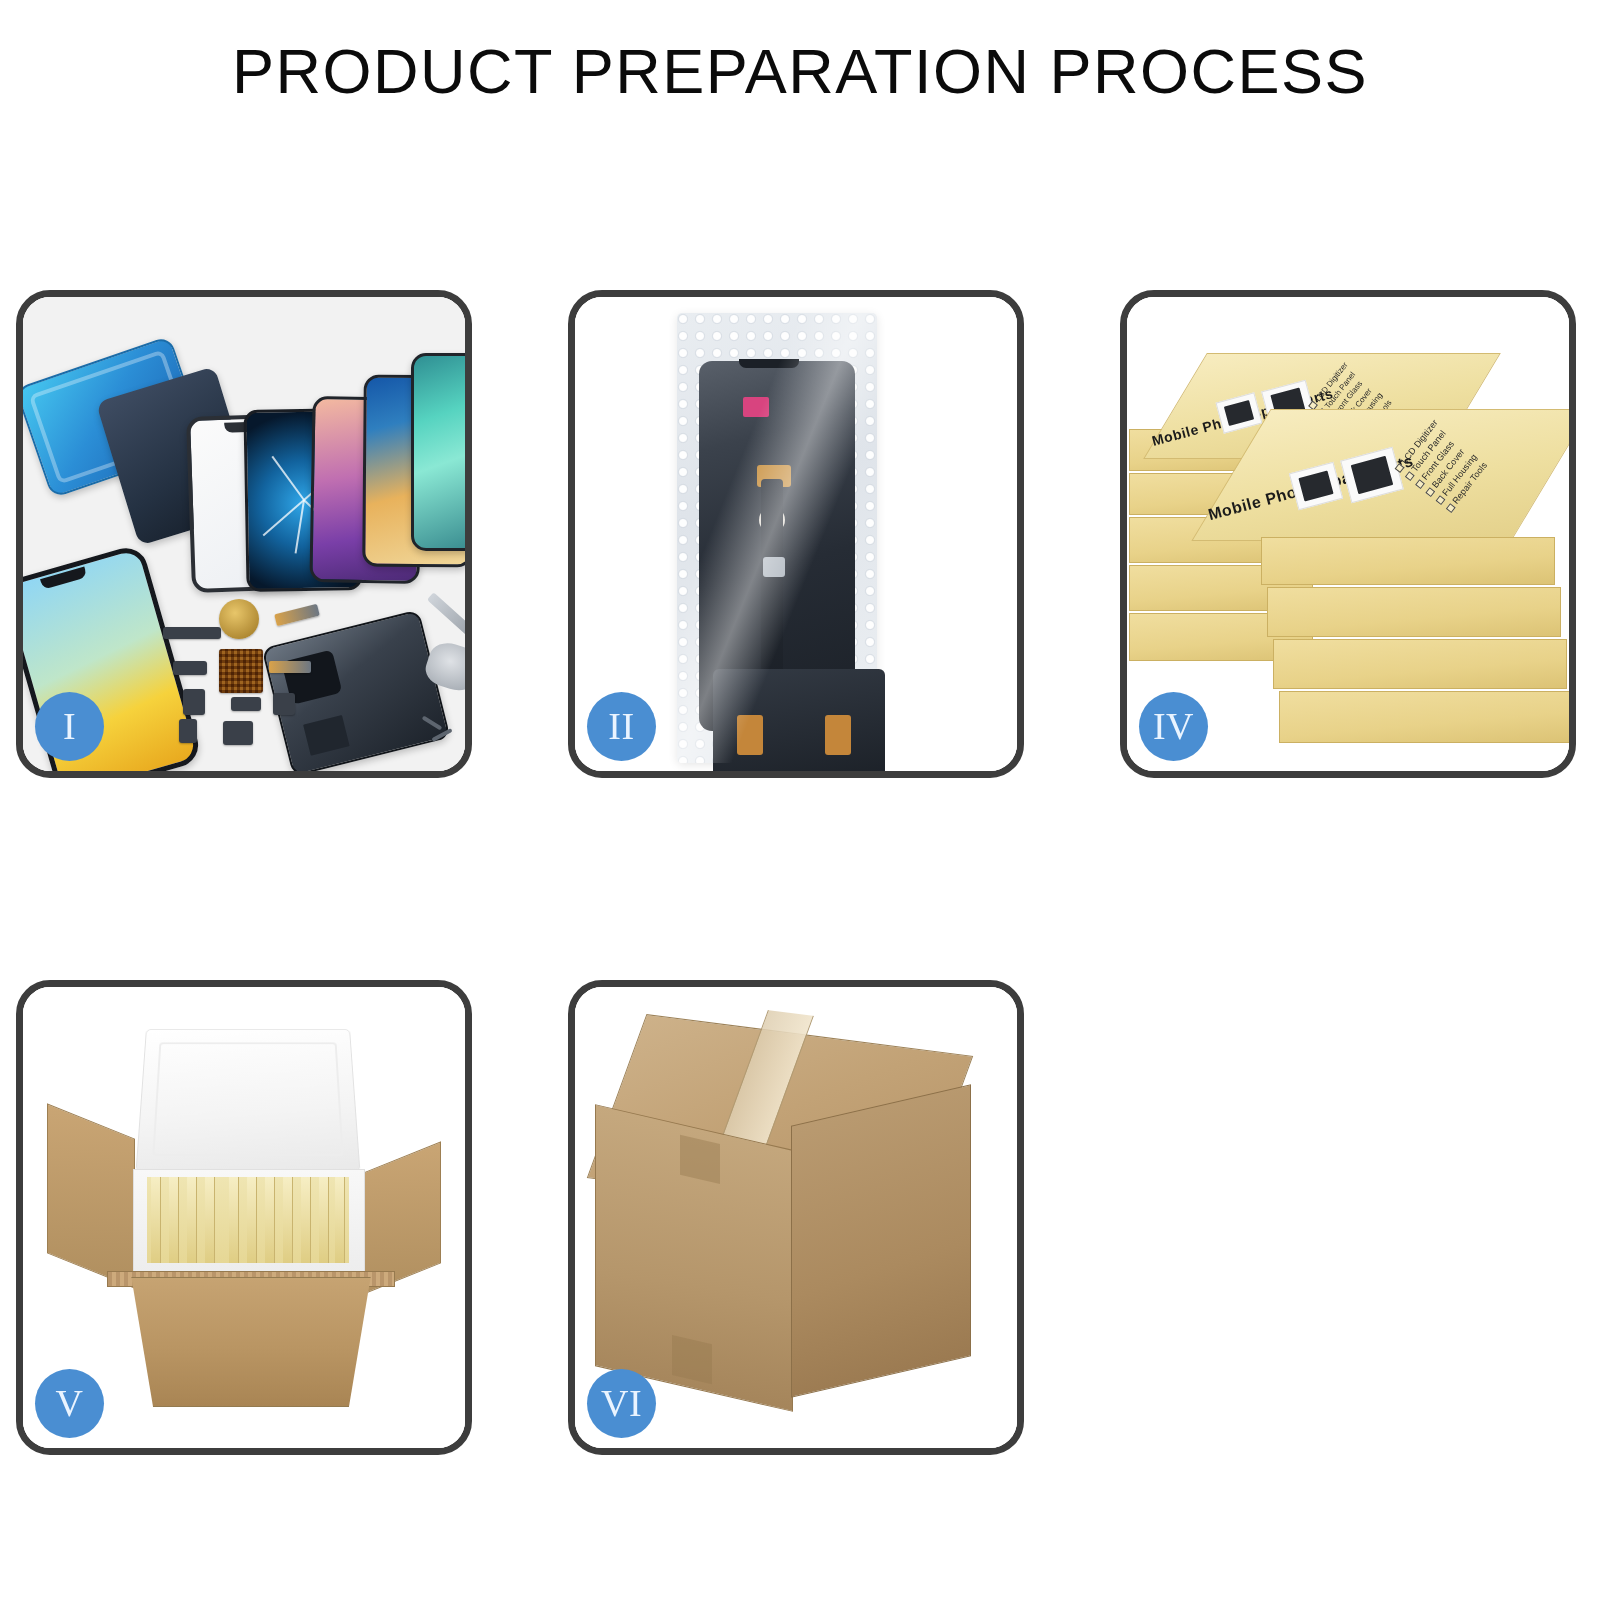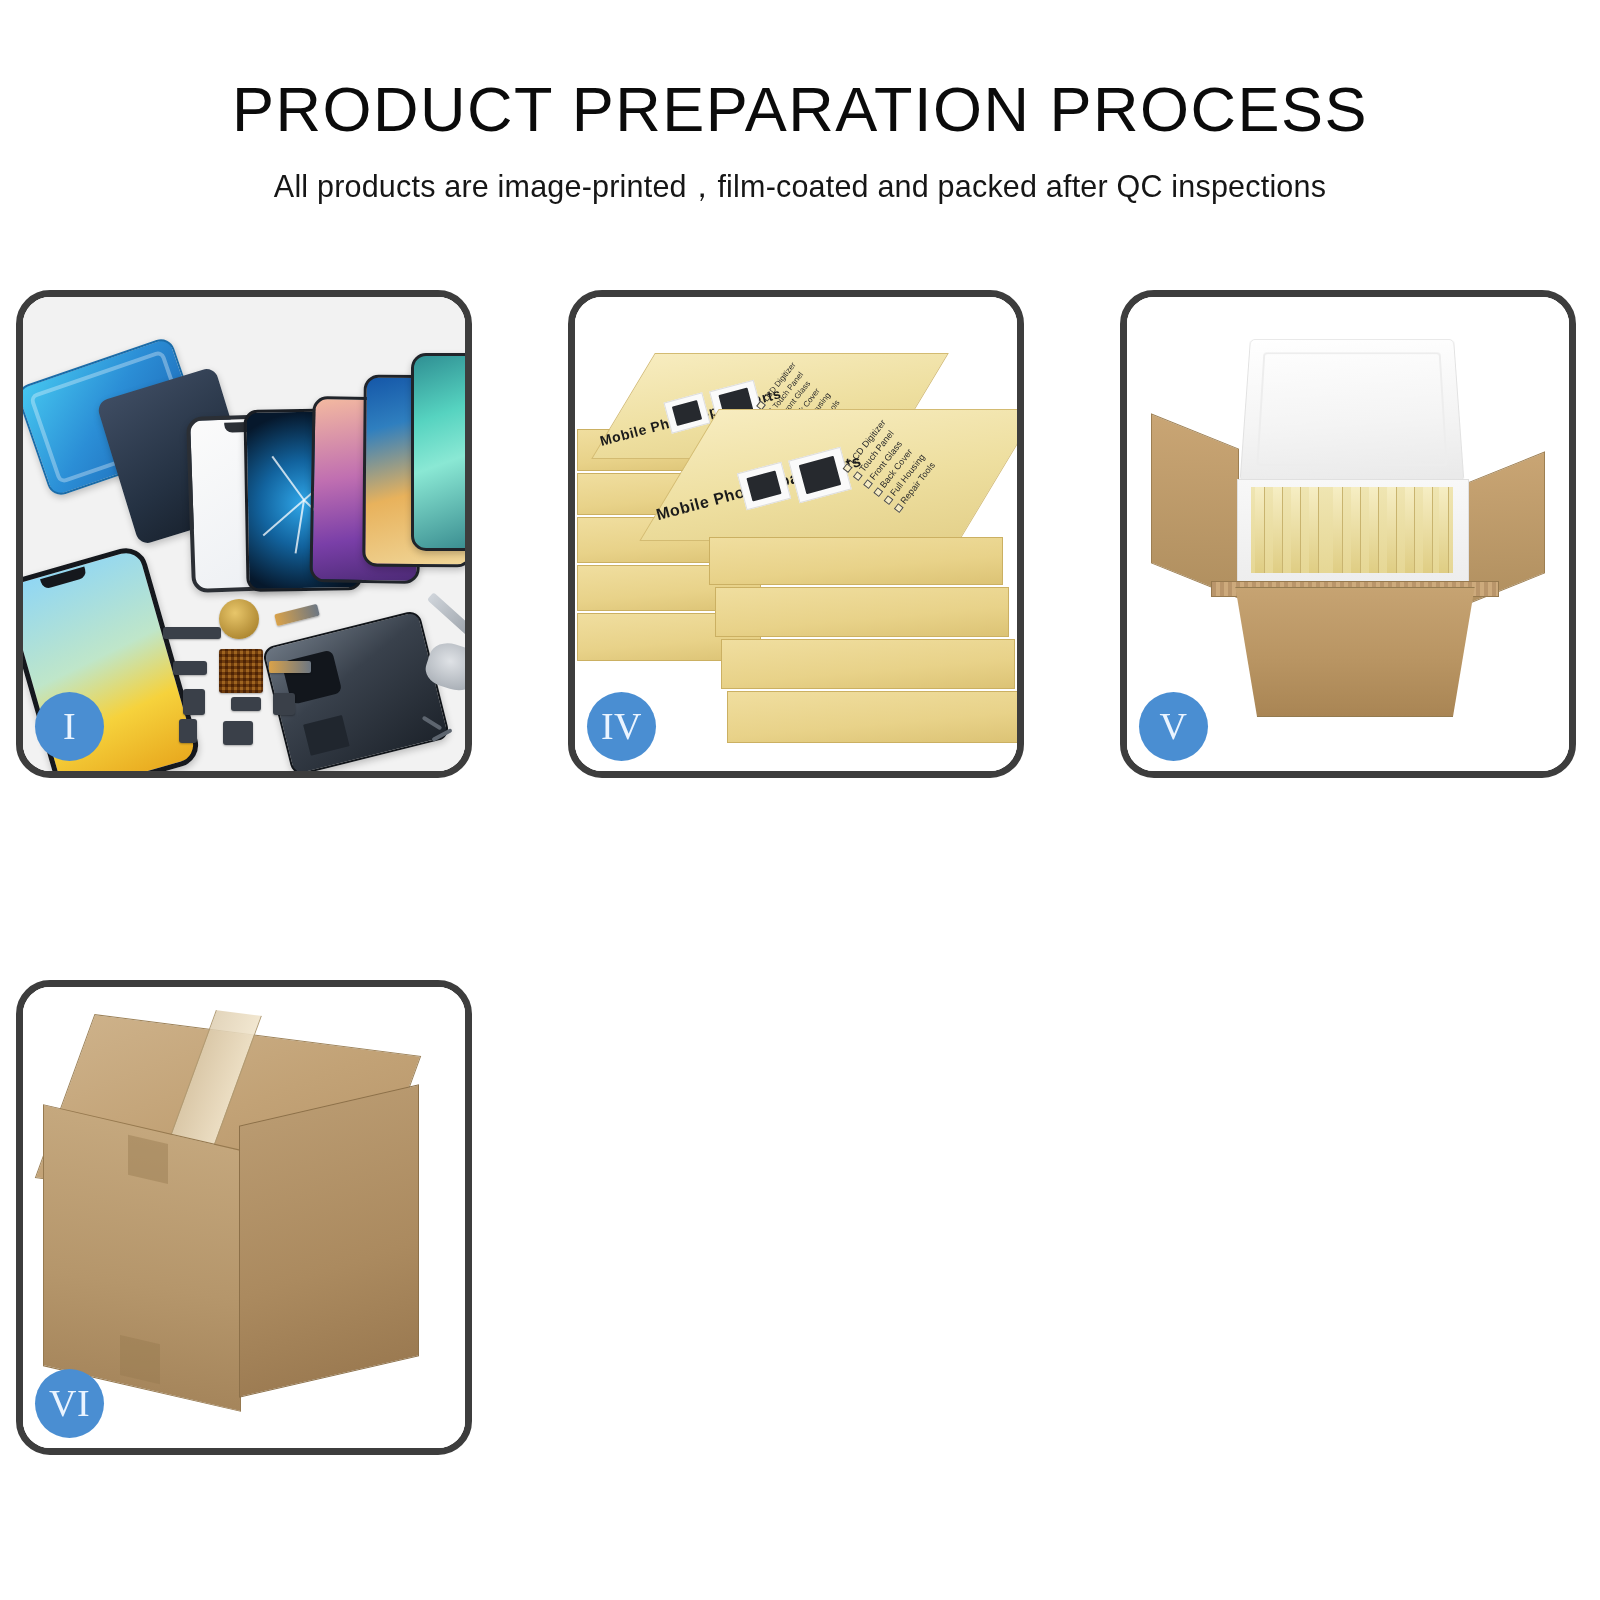--- a/index.html
+++ b/index.html
@@ -12,21 +12,21 @@
     height: 1600px;
     font-family: "Liberation Sans", sans-serif;
     color: #000000;
     overflow: hidden;
     position: relative;
   }
 
   
   #header {
     width: 100%;
-    padding-top: 78px;
+    padding-top: 40px;
     text-align: center;
   }
   #page-title {
     font-size: 63px;
     font-weight: 400;
     letter-spacing: 1.5px;
     line-height: 1.0;
     color: #0b0b0b;
     white-space: nowrap;
   }
@@ -361,21 +361,20 @@
   .seal-patch{
     position:absolute; width:40px; height:40px;
     background: rgba(150,122,80,.45);
   }
 </style>
 </head>
 <body>
 
 <div id="header">
   <div id="page-title">PRODUCT PREPARATION PROCESS</div>
-  <div id="page-subtitle">All products are image-printed，film-coated and packed after QC inspections</div>
 </div>
 
 <div id="panel-grid">
 
   <div class="step-panel">
     <div class="panel-inner">
       <div class="scene-parts">
         <div class="ph p-blue-adh"></div>
         <div class="ph p-lcd-behind"></div>
         <div class="ph p-glass"></div>
@@ -408,20 +407,41 @@
         <div class="p-brush"></div>
         <div class="p-screws">
           <i style="left:0;  top:6px;  transform:rotate(32deg);"></i>
           <i style="left:10px; top:18px; transform:rotate(-28deg);"></i>
         </div>
       </div>
     </div>
     <div class="step-badge">I</div>
   </div>
 
+  <div class="step-panel">
+    <div class="panel-inner">
+      <div class="scene-bubble">
+        <div class="bubble-bag">
+          <div class="lcd-unit">
+            <div class="lcd-tag"></div>
+            <div class="lcd-conn"></div>
+            <div class="lcd-conn2"></div>
+            <div class="lcd-flex"></div>
+            <div class="lcd-chip"></div>
+            <div class="lcd-base">
+              <i style="left:24px; top:46px;"></i>
+              <i style="left:112px; top:46px;"></i>
+            </div>
+          </div>
+          <div class="bubble-sheen"></div>
+        </div>
+      </div>
+    </div>
+    <div class="step-badge">II</div>
+  </div>
 
 
   <div class="step-panel">
     <div class="panel-inner">
       <div class="scene-stack">
 
         <div class="gbox" style="left:2px;  top:132px; width:182px; height:40px;"></div>
         <div class="gbox" style="left:2px;  top:176px; width:182px; height:40px;"></div>
         <div class="gbox" style="left:2px;  top:220px; width:182px; height:44px;"></div>
         <div class="gbox" style="left:2px;  top:268px; width:182px; height:44px;"></div>

